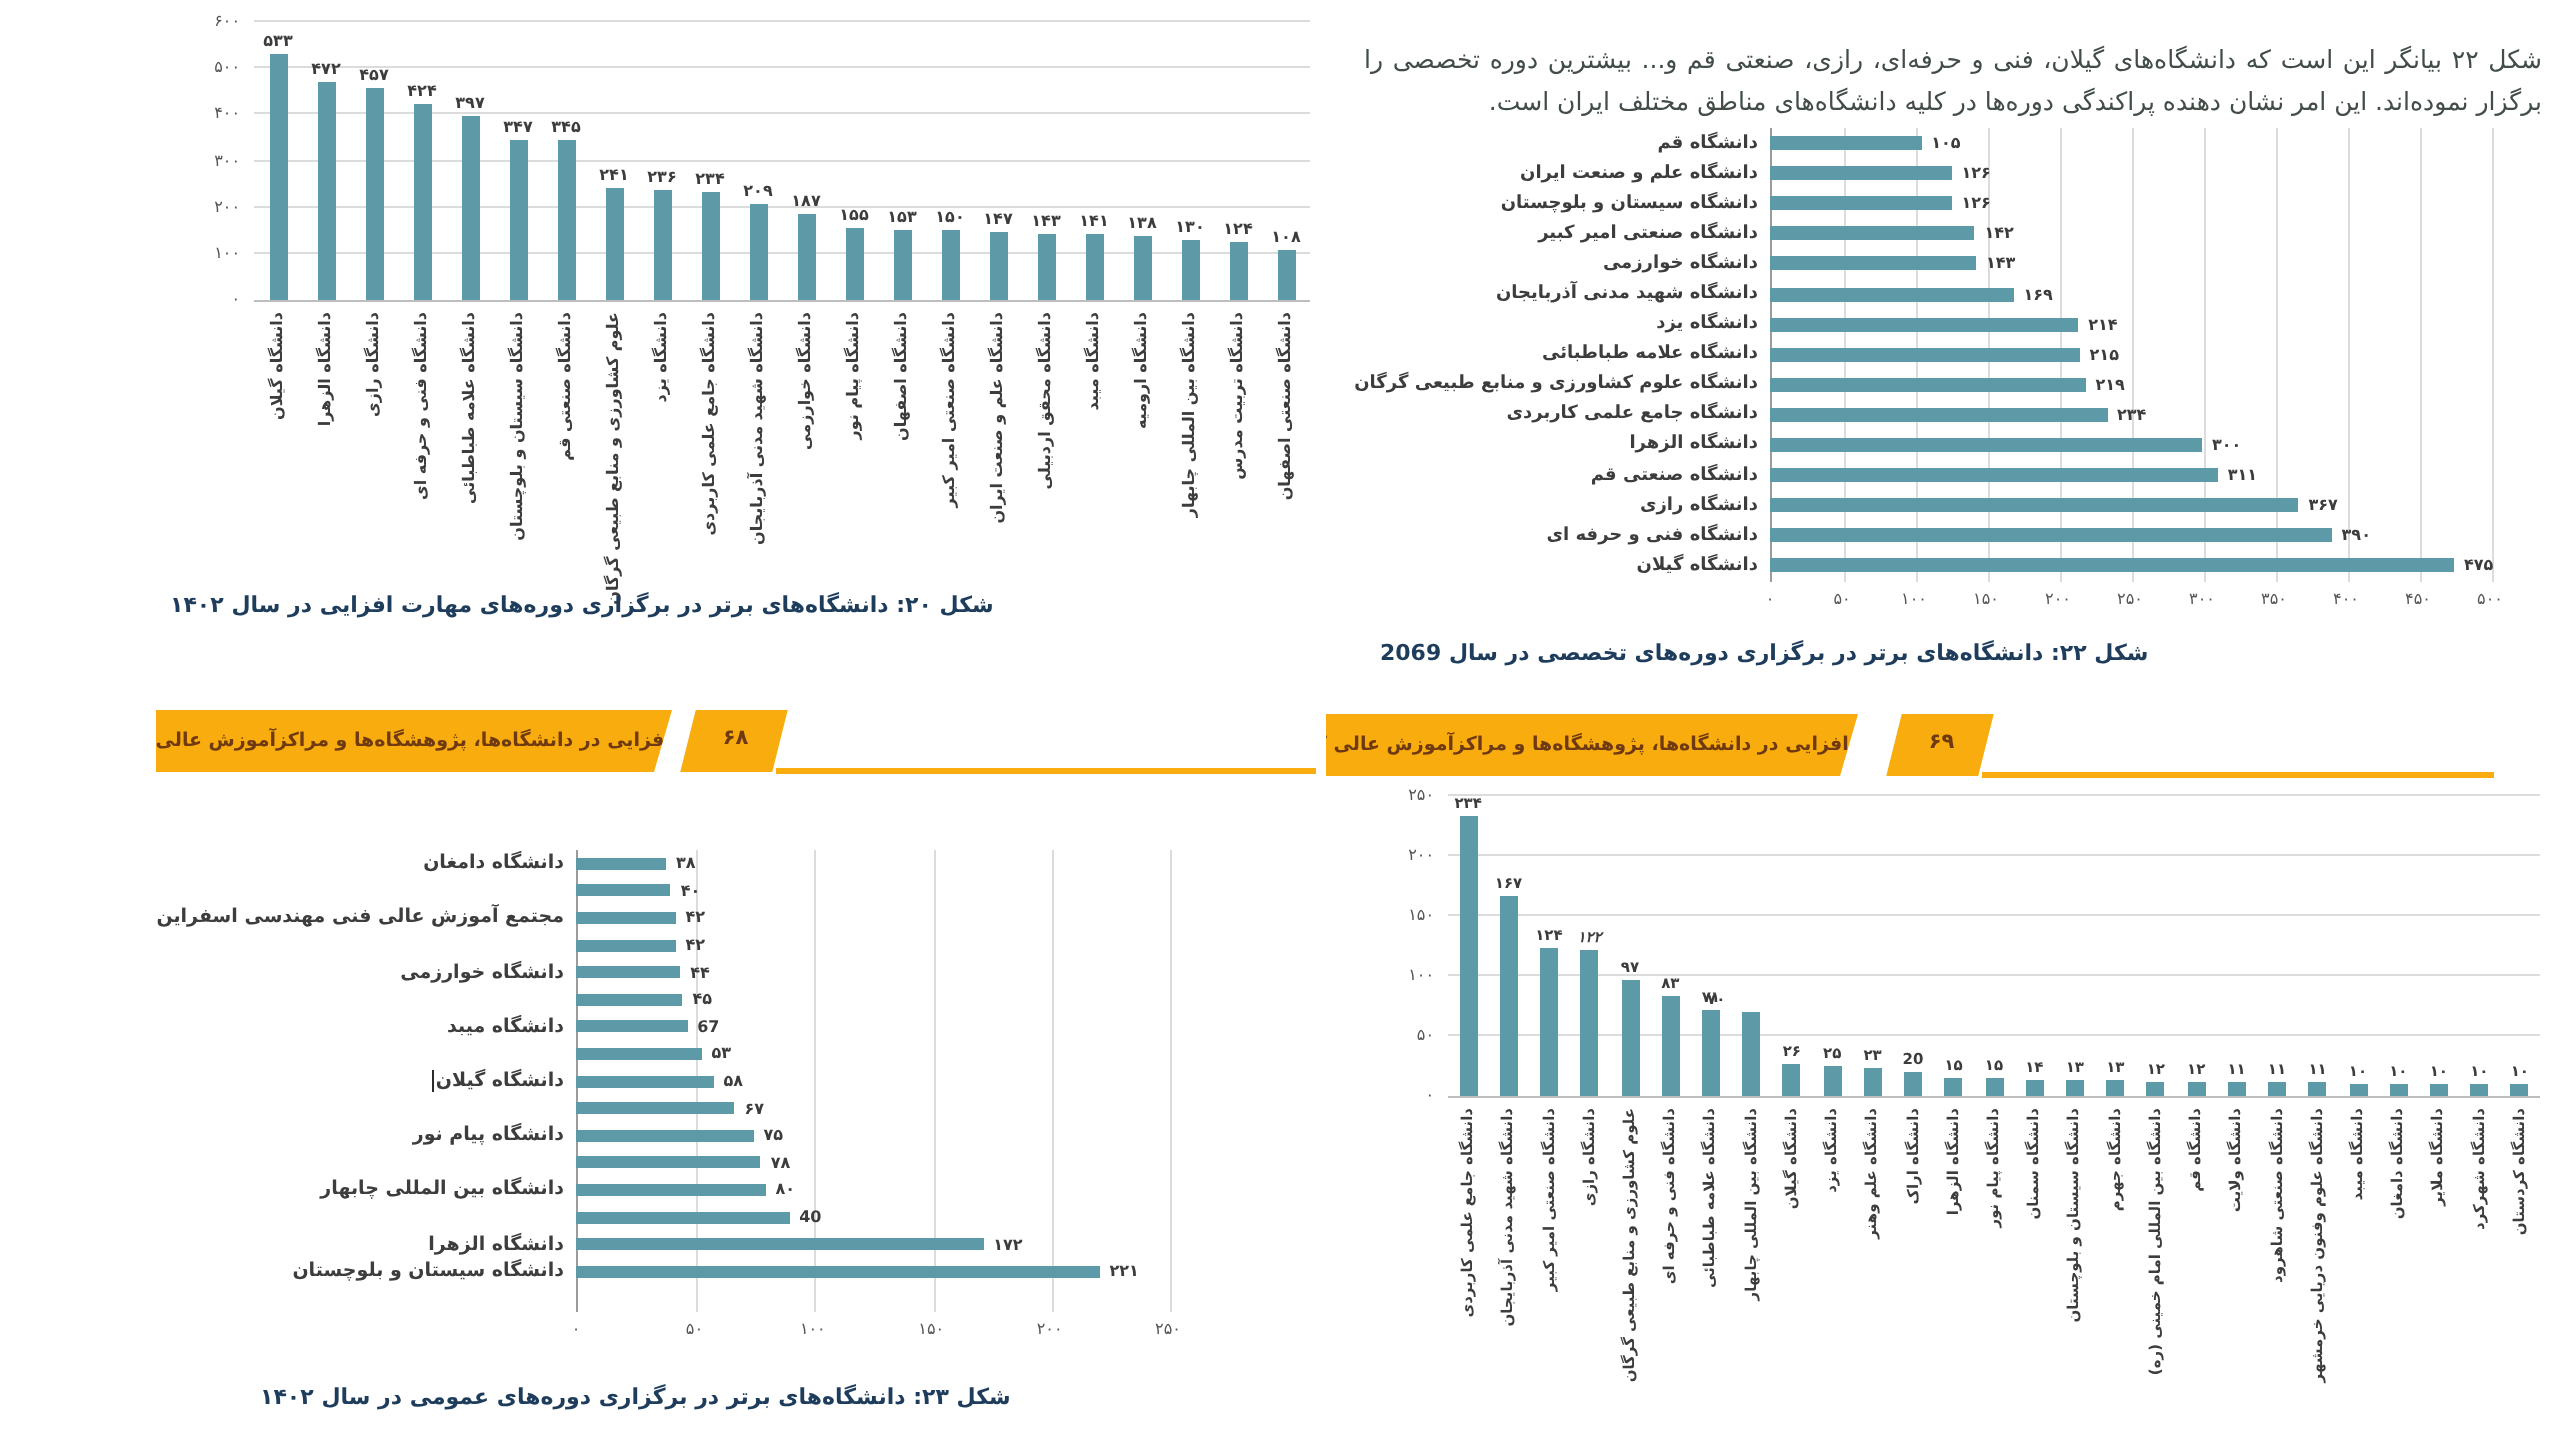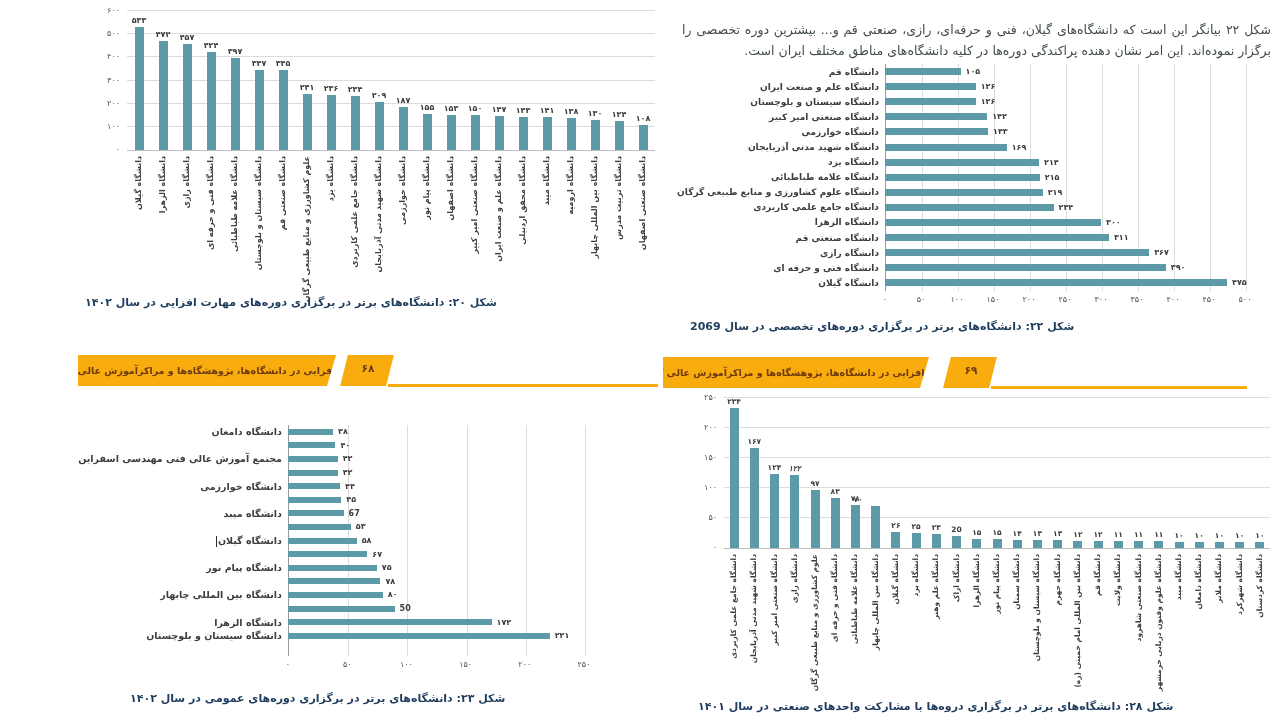--- a/index.html
+++ b/index.html
@@ -401,21 +401,21 @@
             <div class="hlabel" style="width: 156px; font-size: 9.5px; padding-left: 0px; padding-right: 6px;">دانشگاه بین المللی چابهار</div>
             <div class="hbarzone">
               <div class="hbar" style="width: 94.7px; height: 6px;"></div>
               <span class="hval">۸۰</span>
             </div>
           </div>
           <div class="hrow" style="height: 13.6px;">
             <div class="hlabel" style="width: 156px; font-size: 9.5px; padding-left: 0px; padding-right: 6px;"></div>
             <div class="hbarzone">
               <div class="hbar" style="width: 106.6px; height: 6px;"></div>
-              <span class="hval">50</span>
+              <span class="hval">40</span>
             </div>
           </div>
           <div class="hrow" style="height: 13.6px;">
             <div class="hlabel" style="width: 156px; font-size: 9.5px; padding-left: 0px; padding-right: 6px;">دانشگاه الزهرا</div>
             <div class="hbarzone">
               <div class="hbar" style="width: 203.6px; height: 6px;"></div>
               <span class="hval">۱۷۲</span>
             </div>
           </div>
           <div class="hrow" style="height: 13.6px;">
@@ -526,21 +526,20 @@
         <div class="vbar" style="left: 516.9px; top: 154px; width: 9px; height: 6px;"></div>
         <div class="vval" style="left: 507.3px; width: 28.2px; top: 143px; font-size: 7.5px;">۱۰</div>
         <div class="vcat" style="left: 516.4px; top: 166px; width: 140px; font-size: 7.5px; transform: rotate(-90deg) translateX(-140px);">دانشگاه ملایر</div>
         <div class="vbar" style="left: 537.2px; top: 154px; width: 9px; height: 6px;"></div>
         <div class="vval" style="left: 527.6px; width: 28.2px; top: 143px; font-size: 7.5px;">۱۰</div>
         <div class="vcat" style="left: 536.7px; top: 166px; width: 140px; font-size: 7.5px; transform: rotate(-90deg) translateX(-140px);">دانشگاه شهرکرد</div>
         <div class="vbar" style="left: 557.4px; top: 154px; width: 9px; height: 6px;"></div>
         <div class="vval" style="left: 547.8px; width: 28.2px; top: 143px; font-size: 7.5px;">۱۰</div>
         <div class="vcat" style="left: 556.9px; top: 166px; width: 140px; font-size: 7.5px; transform: rotate(-90deg) translateX(-140px);">دانشگاه کردستان</div>
       </div>
-    <div class="caption">شکل ۲۸: دانشگاه‌های برتر در برگزاری دروه‌ها با مشارکت واحدهای صنعتی در سال ۱۴۰۱</div>
   </section>
 
   <div>
     <div class="bbar" style="left:78px;top:355px;width:258px;">
       <span class="btext">مهارت‌افزایی در دانشگاه‌ها، پژوهشگاه‌ها و مراکزآموزش عالی کشور</span>
     </div>
     <div class="bnum" style="left:344px;top:355px;">
       <span>۶۸</span>
     </div>
     <div class="bline" style="left:388px;top:384px;width:270px;"></div>

